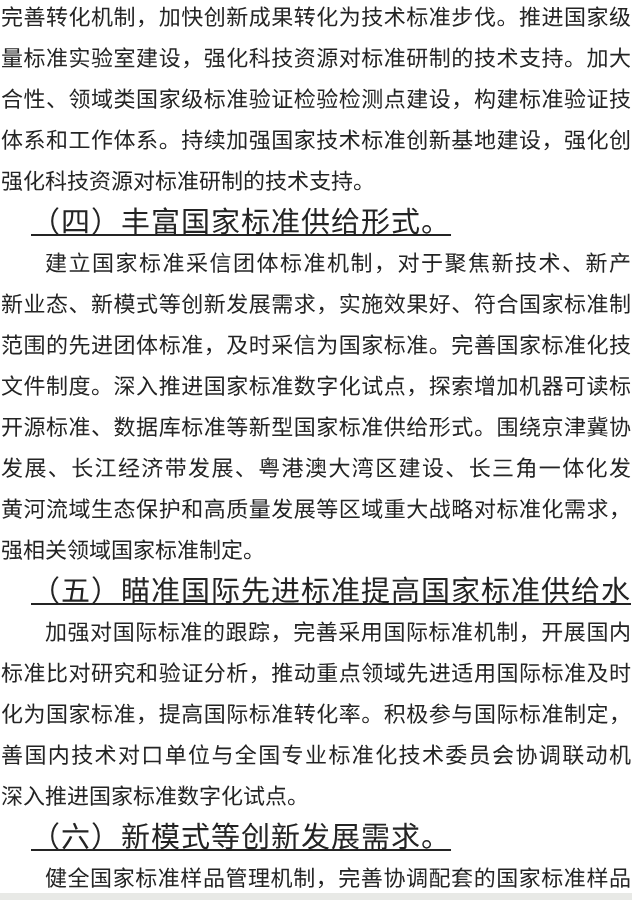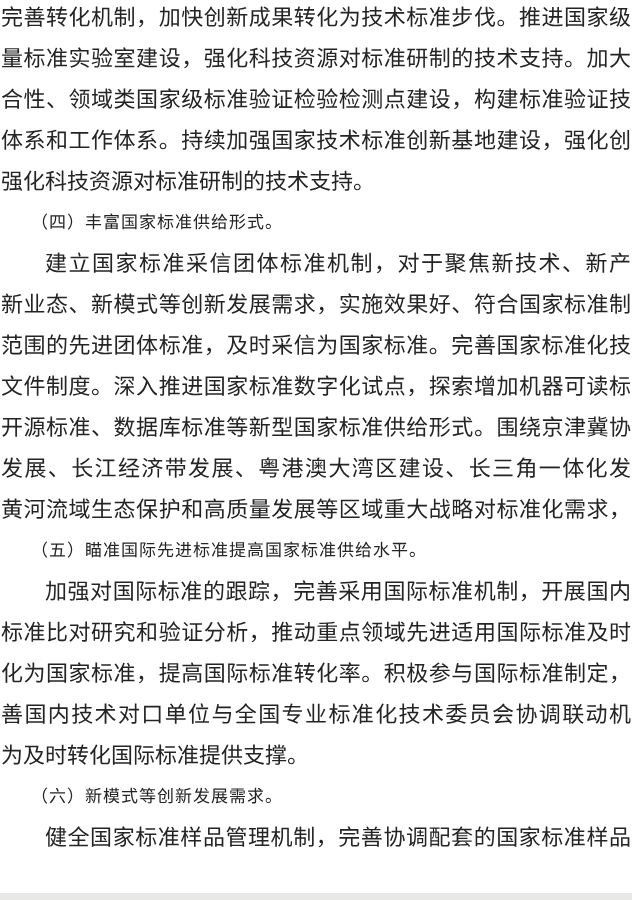--- a/index.html
+++ b/index.html
@@ -34,23 +34,24 @@
   }
   .justify {
     text-align: justify;
     text-align-last: justify;
     text-justify: inter-character;
   }
   .indent {
     text-indent: 44px;
   }
   .heading {
-    font-size: 17px;
+    font-size: 29px;
     text-indent: 30px;
     letter-spacing: 1px;
+    text-decoration: underline;
   }
   .scan-edge {
     position: absolute;
     left: 0;
     bottom: 0;
     width: 100%;
     height: 7px;
     background: var(--scan_edge, #e8e9e6);
   }
 </style>
@@ -65,23 +66,24 @@
     <div class="line justify">体系和工作体系。持续加强国家技术标准创新基地建设，强化创新</div>
     <div class="line">强化科技资源对标准研制的技术支持。</div>
     <div class="line heading">（四）丰富国家标准供给形式。</div>
     <div class="line justify indent">建立国家标准采信团体标准机制，对于聚焦新技术、新产业、</div>
     <div class="line justify">新业态、新模式等创新发展需求，实施效果好、符合国家标准制定</div>
     <div class="line justify">范围的先进团体标准，及时采信为国家标准。完善国家标准化技术</div>
     <div class="line justify">文件制度。深入推进国家标准数字化试点，探索增加机器可读标准、</div>
     <div class="line justify">开源标准、数据库标准等新型国家标准供给形式。围绕京津冀协同</div>
     <div class="line justify">发展、长江经济带发展、粤港澳大湾区建设、长三角一体化发展、</div>
     <div class="line justify">黄河流域生态保护和高质量发展等区域重大战略对标准化需求，加</div>
+    <div class="line">强相关领域国家标准制定。</div>
     <div class="line heading">（五）瞄准国际先进标准提高国家标准供给水平。</div>
     <div class="line justify indent">加强对国际标准的跟踪，完善采用国际标准机制，开展国内外</div>
     <div class="line justify">标准比对研究和验证分析，推动重点领域先进适用国际标准及时转</div>
     <div class="line justify">化为国家标准，提高国际标准转化率。积极参与国际标准制定，完</div>
     <div class="line justify">善国内技术对口单位与全国专业标准化技术委员会协调联动机制，</div>
-    <div class="line">为及时转化国际标准提供支撑。</div>
+    <div class="line">深入推进国家标准数字化试点。</div>
     <div class="line heading">（六）新模式等创新发展需求。</div>
     <div class="line justify indent">健全国家标准样品管理机制，完善协调配套的国家标准样品体</div>
   </div>
   <div class="scan-edge"></div>
 </div>
 
 </body></html>

